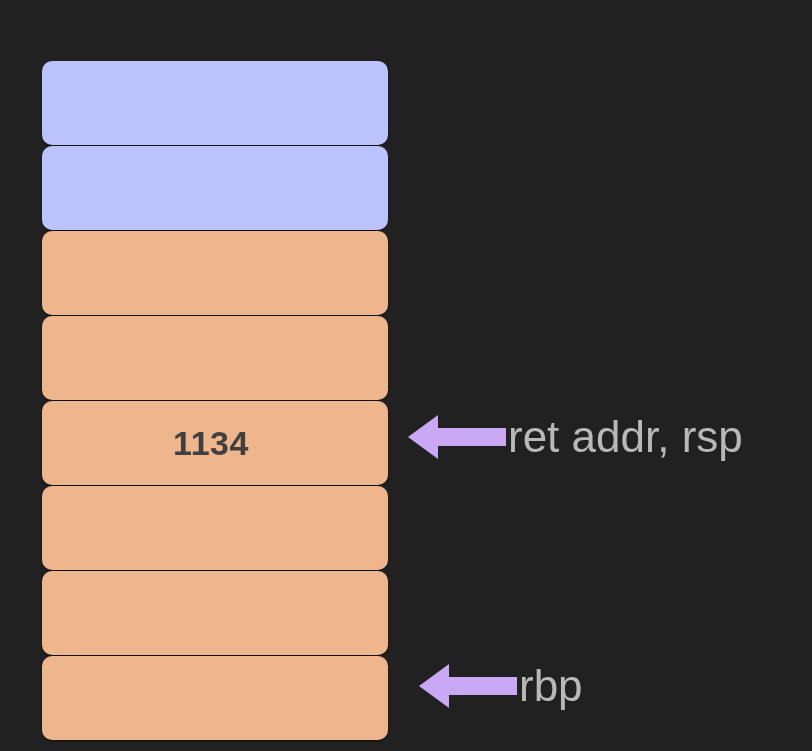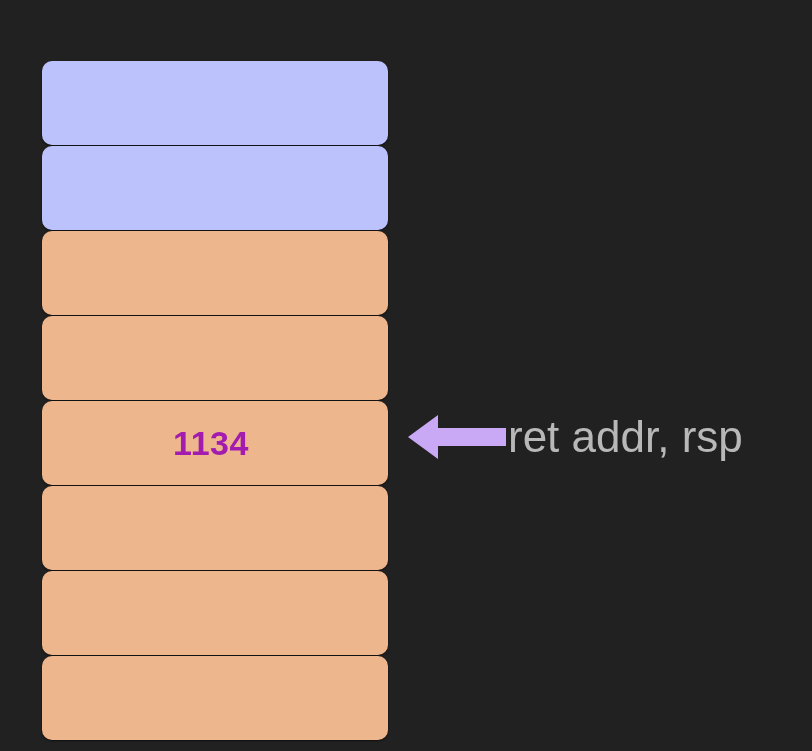--- a/index.html
+++ b/index.html
@@ -42,21 +42,21 @@
     justify-content: center;
     box-shadow: 0 1px 2px rgba(0,0,0,0.55);
   }
 
   .cell.blue   { background: #bcc2fc; }
   .cell.orange { background: #eeb68c; }
 
   .cell-label {
     font-size: 34px;
     font-weight: bold;
-    color: #a21caf;
+    color: #404040;
     letter-spacing: 0.5px;
     line-height: 1;
     position: relative;
     left: -4px;
   }
   .cell-label:empty { display: none; }
 
   
   .annotation {
     position: absolute;
@@ -122,14 +122,20 @@
 
   </div>
 
   <div class="annotation ann-rsp">
     <svg class="arrow-icon" width="98" height="52" viewBox="0 0 98 52" aria-hidden="true">
       <path d="M0 26 L30 4 L30 17 L98 17 L98 35 L30 35 L30 48 Z" fill="#c9a9f5"></path>
     </svg>
     <span class="ann-label">ret addr, rsp</span>
   </div>
 
+  <div class="annotation ann-rbp">
+    <svg class="arrow-icon" width="98" height="52" viewBox="0 0 98 52" aria-hidden="true">
+      <path d="M0 26 L30 4 L30 17 L98 17 L98 35 L30 35 L30 48 Z" fill="#c9a9f5"></path>
+    </svg>
+    <span class="ann-label">rbp</span>
+  </div>
 
 </div>
 
 </body></html>

